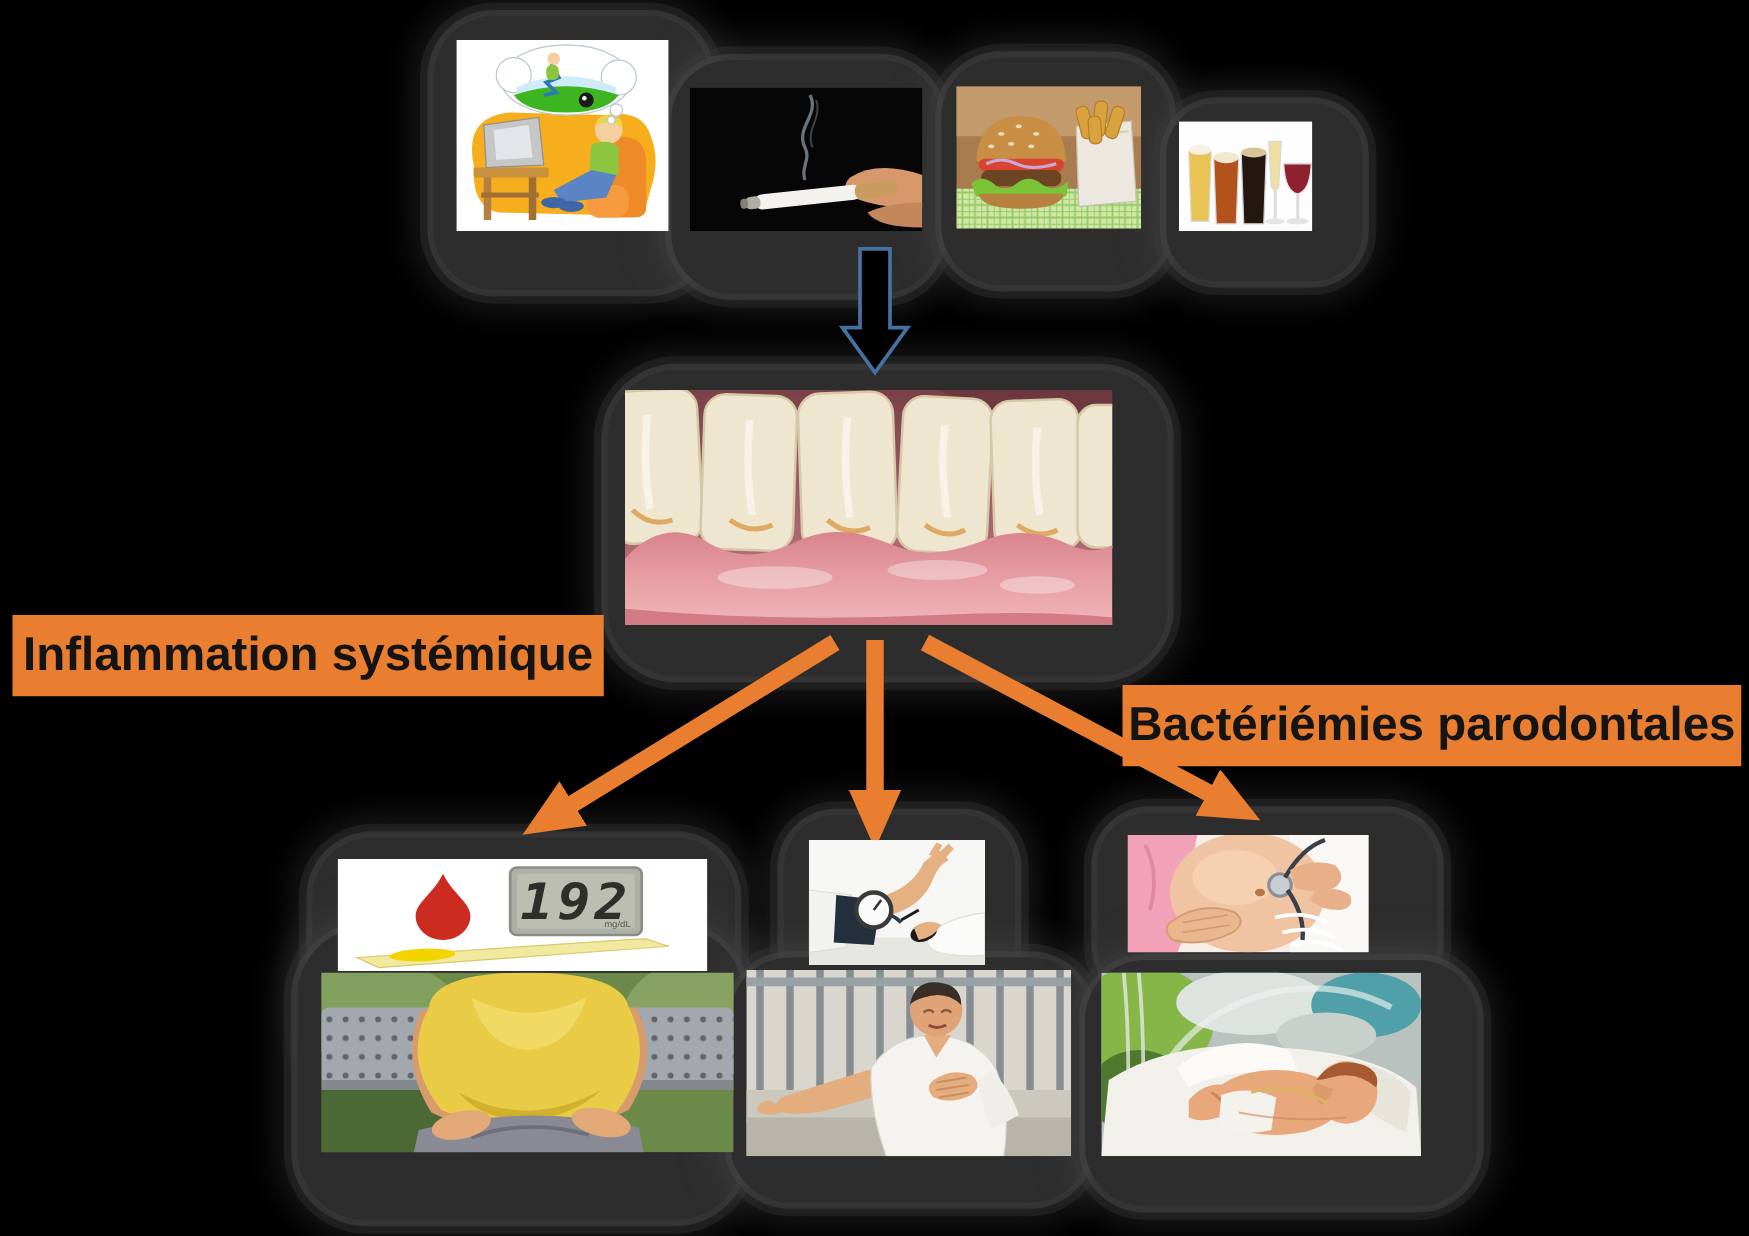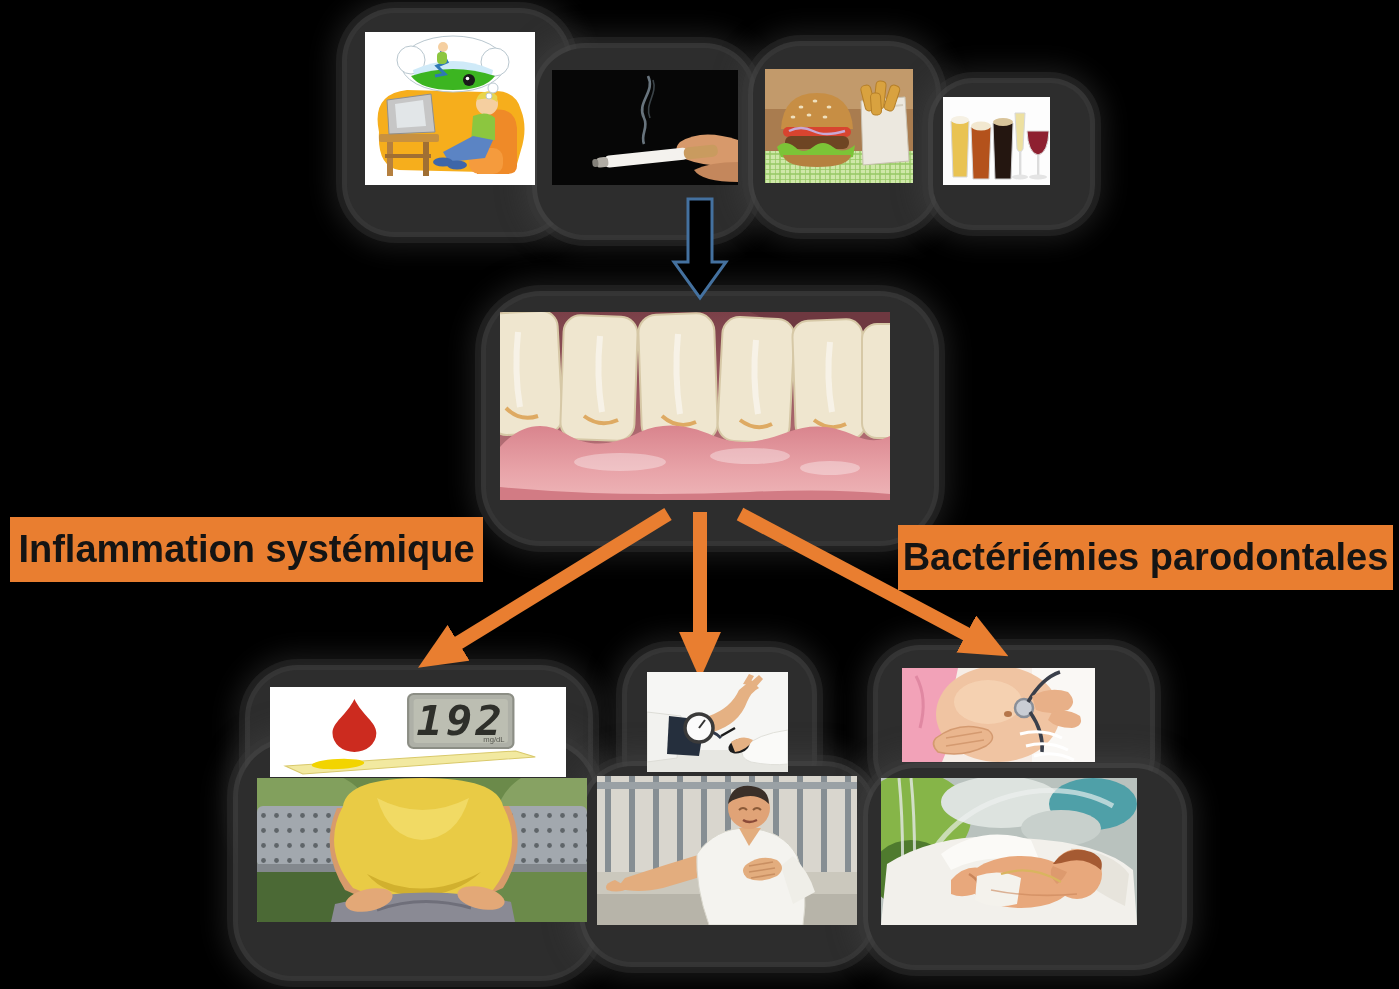--- a/index.html
+++ b/index.html
@@ -41,22 +41,22 @@
 
   .arrow-layer{position:absolute;left:0;top:0;width:1399px;height:989px;pointer-events:none;}
   .blue-arrow{position:absolute;left:660px;top:192px;width:80px;height:112px;}
 
   .banner{
     position:absolute;background:#e97e30;color:#141414;
     font-weight:bold;font-size:38px;letter-spacing:0px;
     display:flex;align-items:center;justify-content:center;
     font-family:"Liberation Sans",sans-serif;white-space:nowrap;
   }
-  .banner-left{left:10px;top:517px;width:473px;height:65px;}
-  .banner-right{left:898px;top:525px;width:495px;height:65px;}
+  .banner-left{left:10px;top:492px;width:473px;height:65px;}
+  .banner-right{left:898px;top:548px;width:495px;height:65px;}
 
   .lcd-text{font-family:"DejaVu Sans Mono",monospace;font-weight:bold;font-style:italic;}
 </style>
 </head>
 <body>
 
 <div id="canvas">
 
   <div class="frame f1"></div>
   <div class="frame f2"></div>

